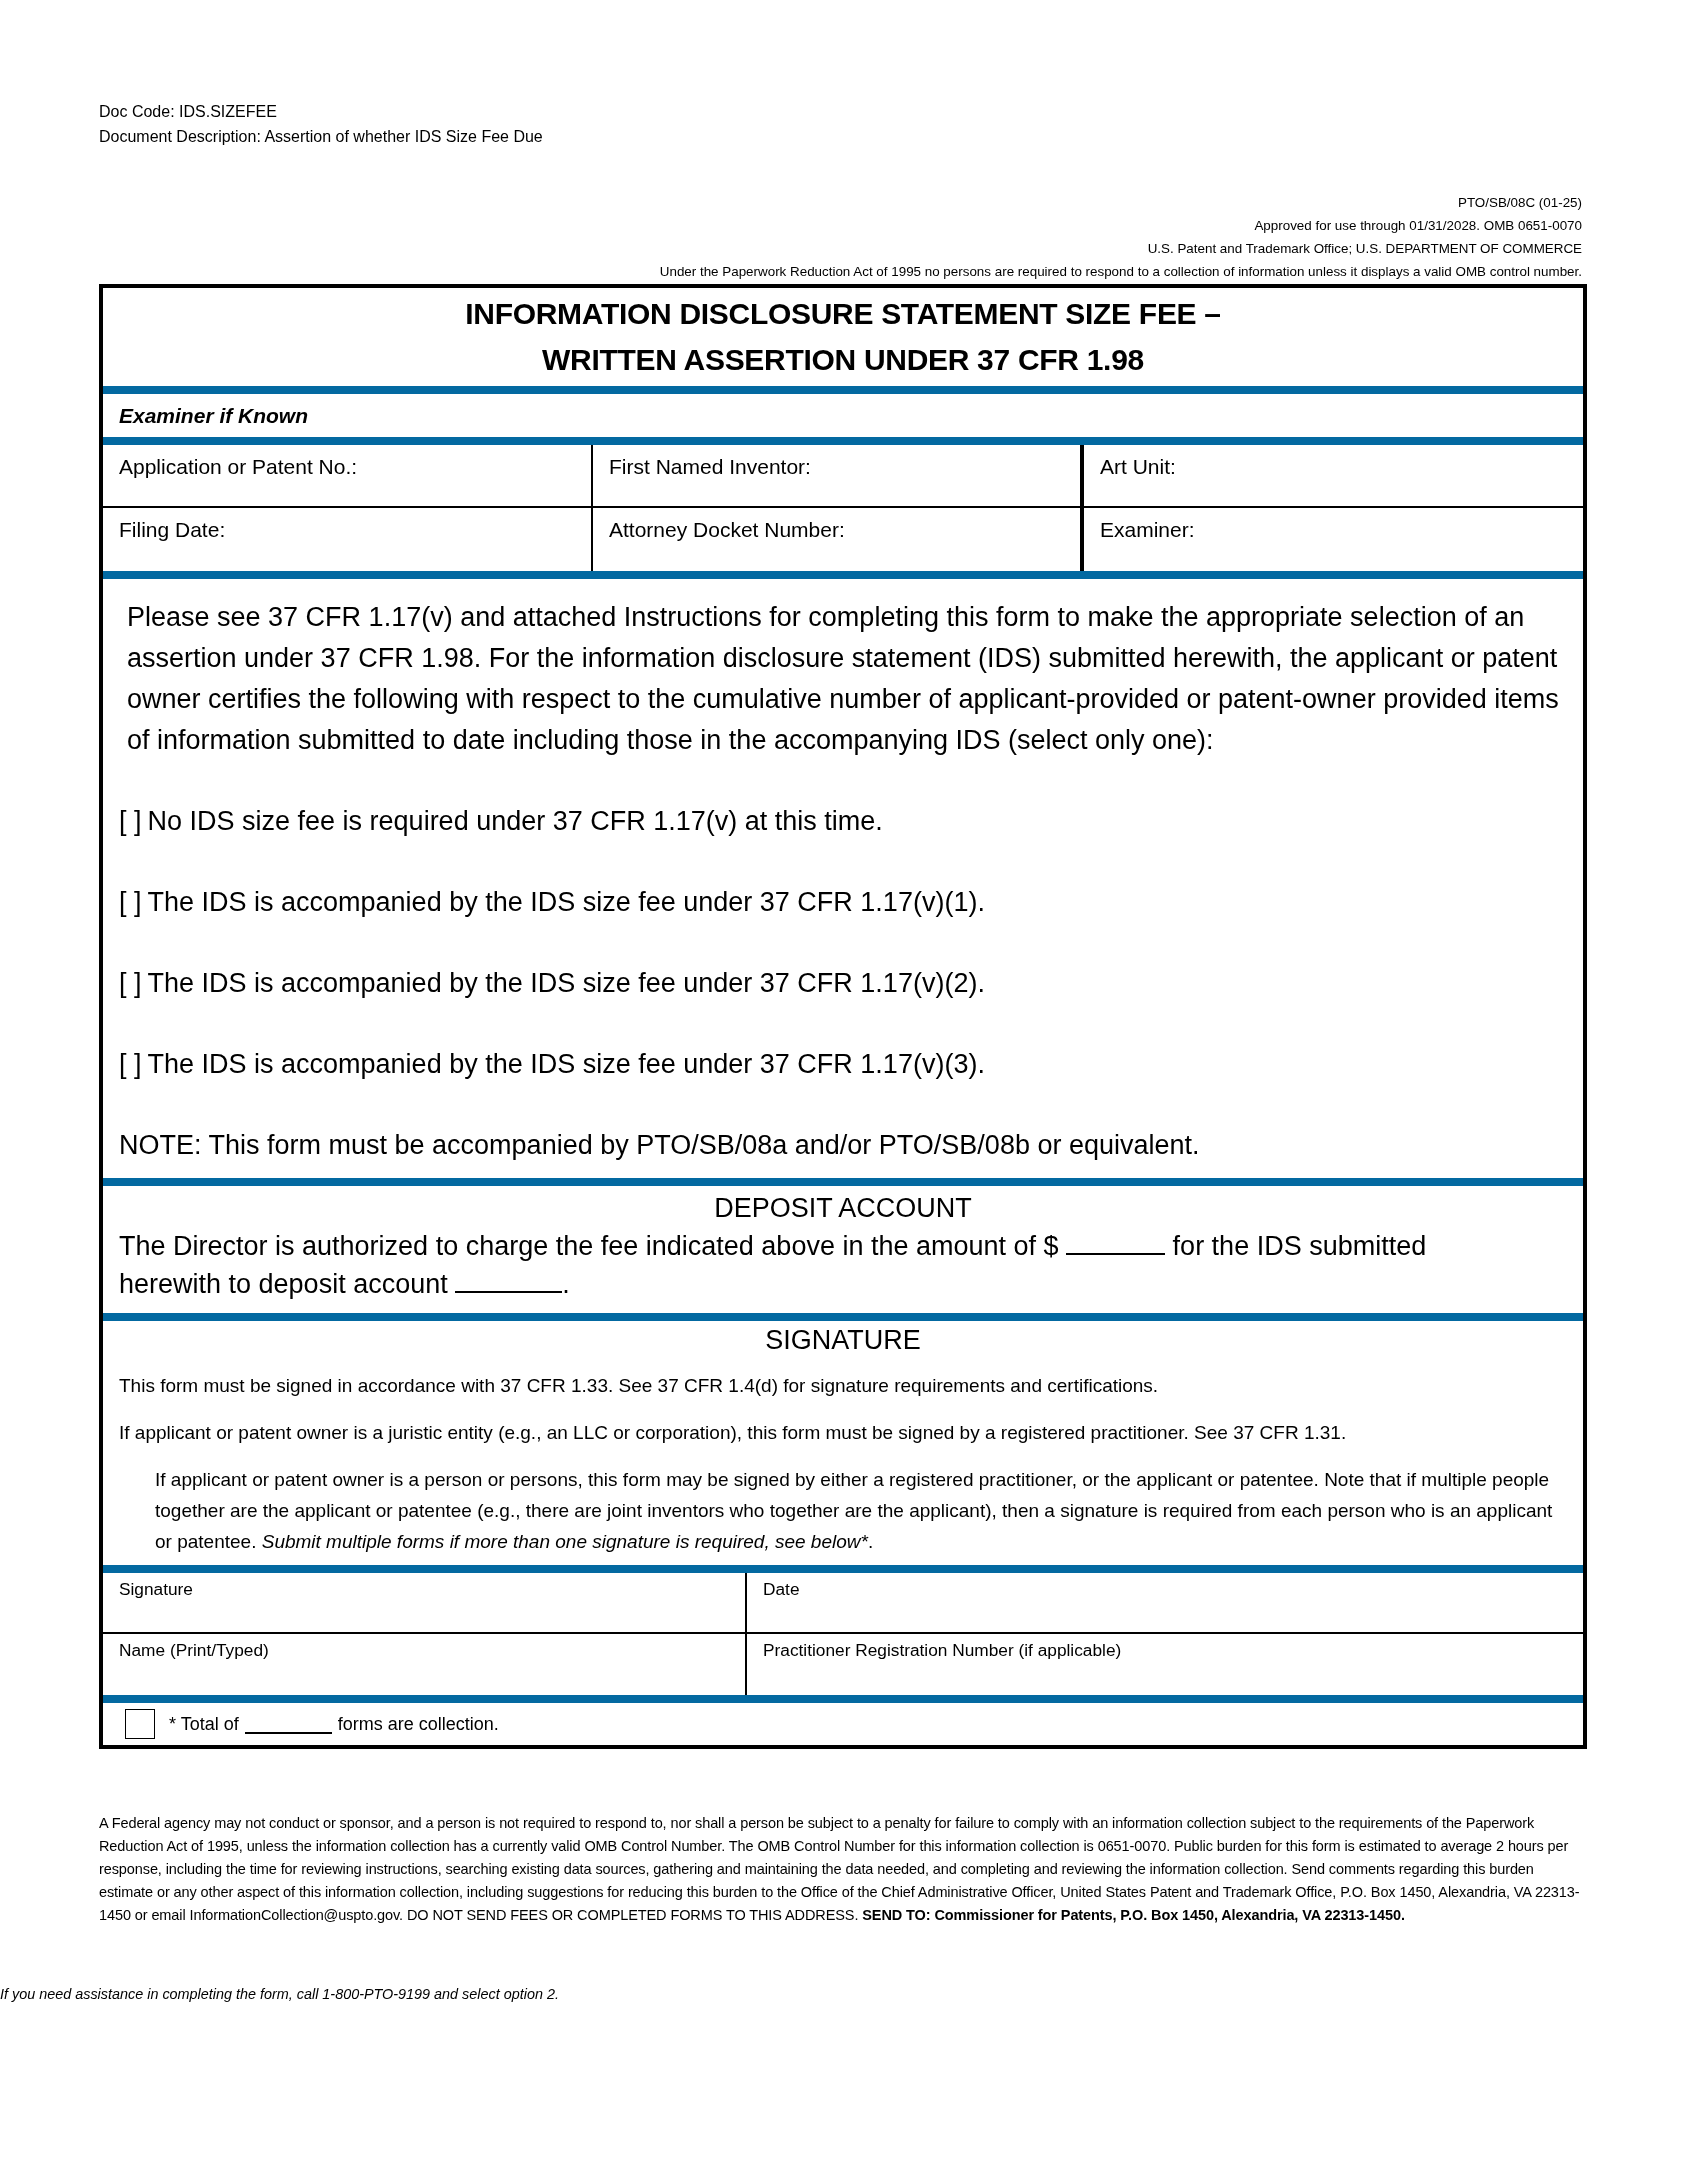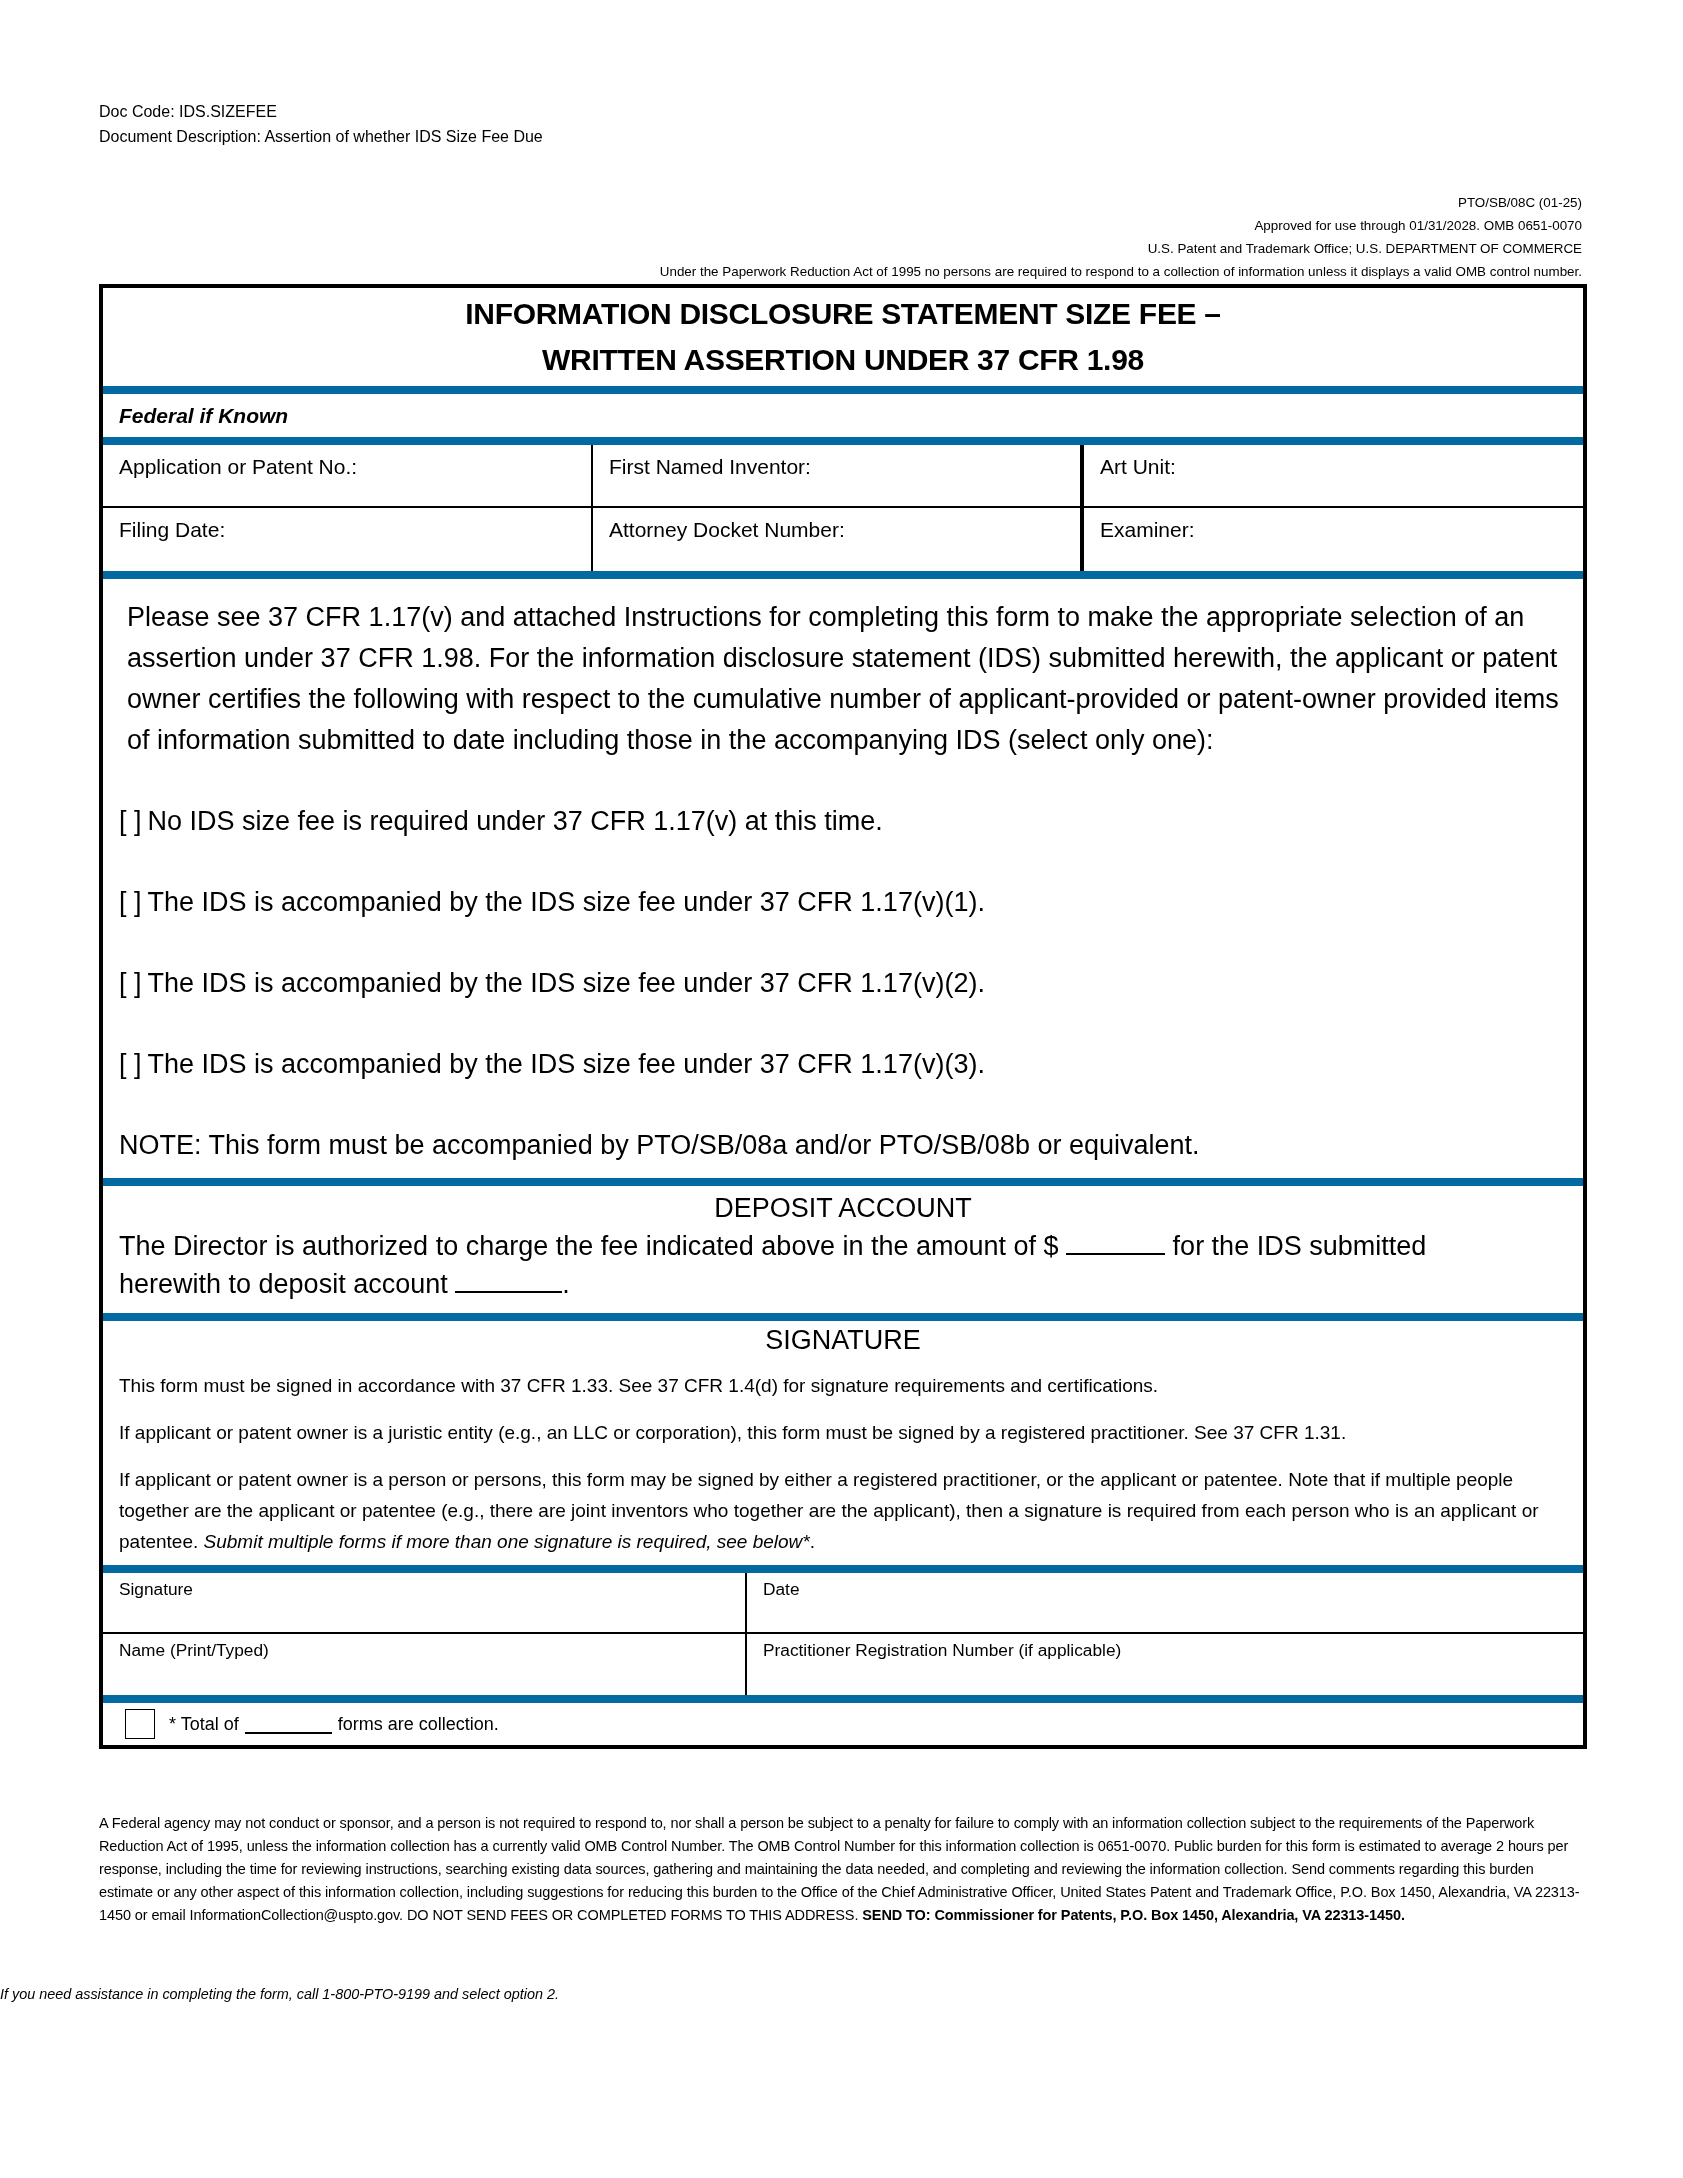--- a/index.html
+++ b/index.html
@@ -21,21 +21,21 @@
   .para { margin: 8px; }
   .opt { margin-top: 40px; display: flex; }
   .opt .bracket { margin-right: 6px; }
   .note { margin-top: 40px; }
   .deposit { padding: 4px 16px 10px 16px; font-size: 27px; line-height: 37px; }
   .section-head { text-align: center; font-weight: normal; font-size: 27px; }
   .blank { display: inline-block; border-bottom: 2px solid #000; width: 99px; height: 26px; vertical-align: baseline; }
   .blank.short { width: 107px; }
   .sig-text { padding: 4px 16px 8px 16px; font-size: 19px; line-height: 31px; }
   .sig-text p { margin: 0 0 16px 0; }
-  .sig-text p.lastp { margin-bottom: 0; }
+  .sig-text p.lastp { margin-bottom: 0; margin-left: 36px; }
   .grid2 { display: grid; grid-template-columns: 644px 1fr; }
   .scell { height: 61px; padding: 6px 16px; font-size: 17.3px; box-sizing: border-box; border-right: 2px solid #000; border-bottom: 2px solid #000; }
   .scell.c2 { border-right: none; }
   .scell.r2 { border-bottom: none; }
   .total-row { height: 42px; display: flex; align-items: center; padding-left: 22px; font-size: 18px; }
   .checkbox { width: 30px; height: 30px; border: 1.5px solid #000; box-sizing: border-box; margin-right: 14px; cursor: pointer; }
   .total-blank { display: inline-block; width: 87px; border-bottom: 2px solid #000; height: 18px; margin: 0 6px; }
   .burden { left: 99px; top: 1812px; width: 1485px; font-size: 14.5px; line-height: 23px; letter-spacing: -0.1px; }
   .burden b { font-weight: bold; }
   .assist { left: 0; width: 1521px; top: 1986px; text-align: left; font-style: italic; font-size: 14.4px; }
@@ -55,21 +55,21 @@
   <div>Under the Paperwork Reduction Act of 1995 no persons are required to respond to a collection of information unless it displays a valid OMB control number.</div>
 </div>
 
 <div class="abs form">
 
   <div class="row title">
     <div>INFORMATION DISCLOSURE STATEMENT SIZE FEE –</div>
     <div>WRITTEN ASSERTION UNDER 37 CFR 1.98</div>
   </div>
 
-  <div class="row complete">Federal if Known</div>
+  <div class="row complete">Examiner if Known</div>
 
   <div class="row grid3">
     <div class="cell">
       <span>Application or Patent No.:</span>
     </div>
     <div class="cell c2">
       <span>First Named Inventor:</span>
     </div>
     <div class="cell c3">
       <span>Art Unit:</span>

